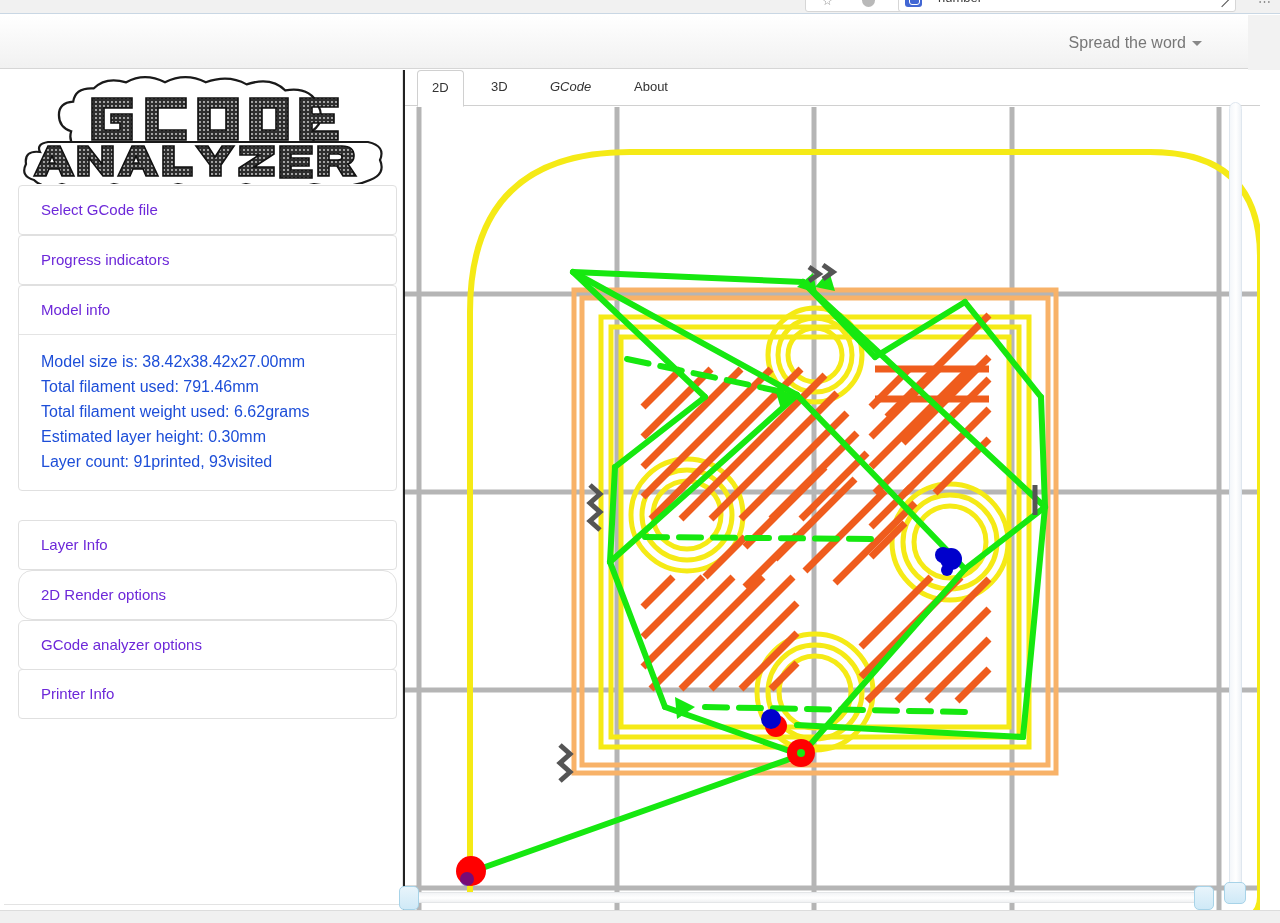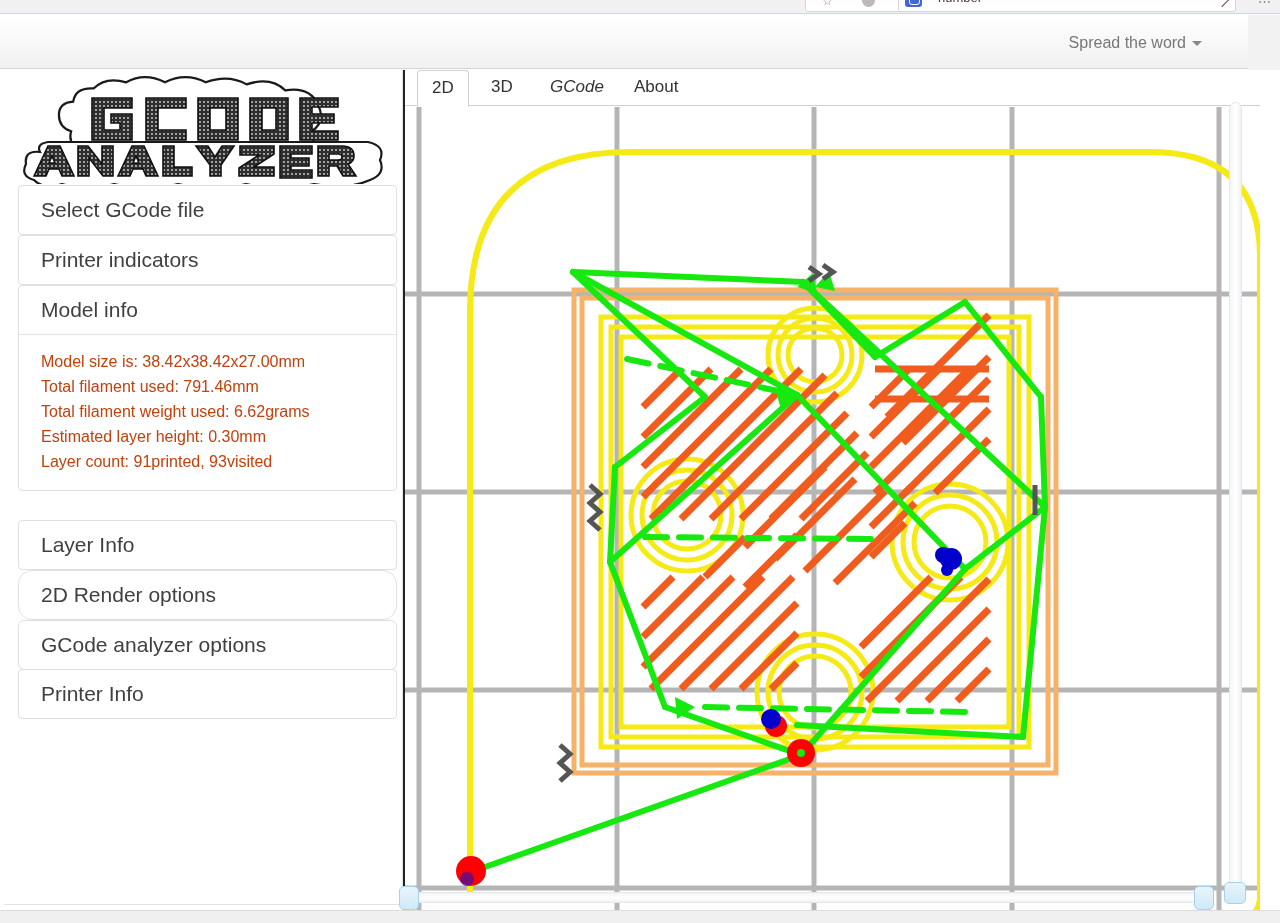--- a/index.html
+++ b/index.html
@@ -123,32 +123,32 @@
     position: absolute; left: 14px;
     width: 379px;
     border: 1px solid #e0e0e0;
     border-radius: 4px;
     background: #fff;
   }
   .panel-head {
     height: 48px;
     line-height: 48px;
     padding-left: 22px;
-    font-size: 21px;
-    color: #404040;
+    font-size: 15px;
+    color: #6d28d9;
     cursor: pointer;
     white-space: nowrap;
   }
   .panel-body {
     border-top: 1px solid #e4e4e4;
     padding: 14px 0 16px 22px;
   }
   .info-line {
     font-size: 16px;
-    color: #c2410c;
+    color: #1d4ed8;
     line-height: 25px;
     white-space: nowrap;
   }
 
   
   .content {
     position: absolute; left: 403px; top: 70px;
     width: 877px; height: 853px;
     background: #fff;
     border-left: 2px solid #222;
@@ -156,21 +156,21 @@
 
   .tabbar {
     position: absolute; left: 0; top: 0;
     width: 855px; height: 36px;
     border-bottom: 1px solid #d0d0d0;
     background: #fff;
   }
   .tab {
     position: absolute; top: 0;
     height: 36px; line-height: 34px;
-    font-size: 17px;
+    font-size: 13px;
     color: #333;
     padding: 0 14px;
     cursor: pointer;
     white-space: nowrap;
   }
   .tab.active {
     background: #fff;
     border: 1px solid #d0d0d0;
     border-bottom: 1px solid #fff;
     border-radius: 4px 4px 0 0;
@@ -293,21 +293,21 @@
           <path d="M300 74 h24 q12 0 12 10 q0 6 -6 8 l8 12 h-13 l-6 -10 h-8 v10 h-11 z M311 82 h9 q4 0 4 3 q0 3 -4 3 h-9 z" fill-rule="evenodd"></path>
         </g>
       </svg>
     </div>
 
     <div class="panel" style="top:115px;">
       <div class="panel-head">Select GCode file</div>
     </div>
 
     <div class="panel" style="top:165px;">
-      <div class="panel-head">Printer indicators</div>
+      <div class="panel-head">Progress indicators</div>
     </div>
 
     <div class="panel" style="top:215px;">
       <div class="panel-head">Model info</div>
       <div class="panel-body">
         <div class="info-line">Model size is: 38.42x38.42x27.00mm</div>
         <div class="info-line">Total filament used: 791.46mm</div>
         <div class="info-line">Total filament weight used: 6.62grams</div>
         <div class="info-line">Estimated layer height: 0.30mm</div>
         <div class="info-line">Layer count: 91printed, 93visited</div>

